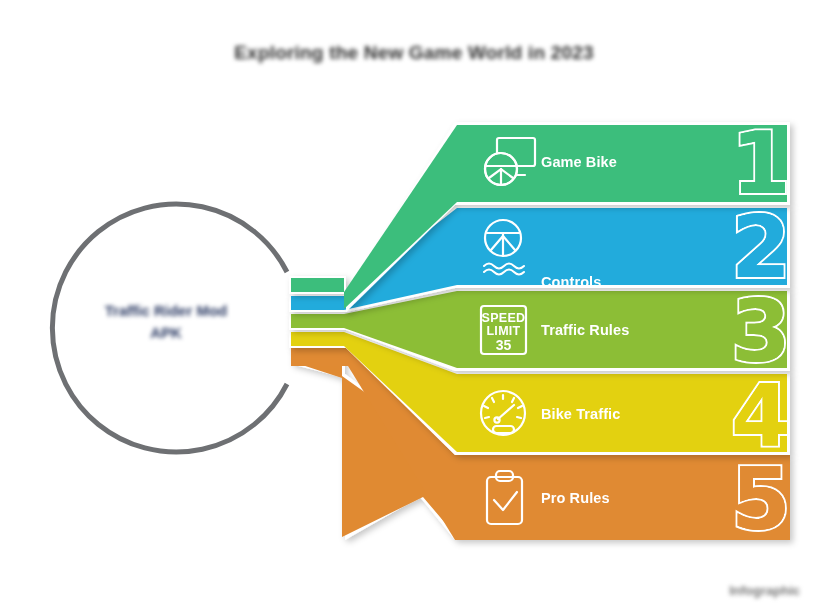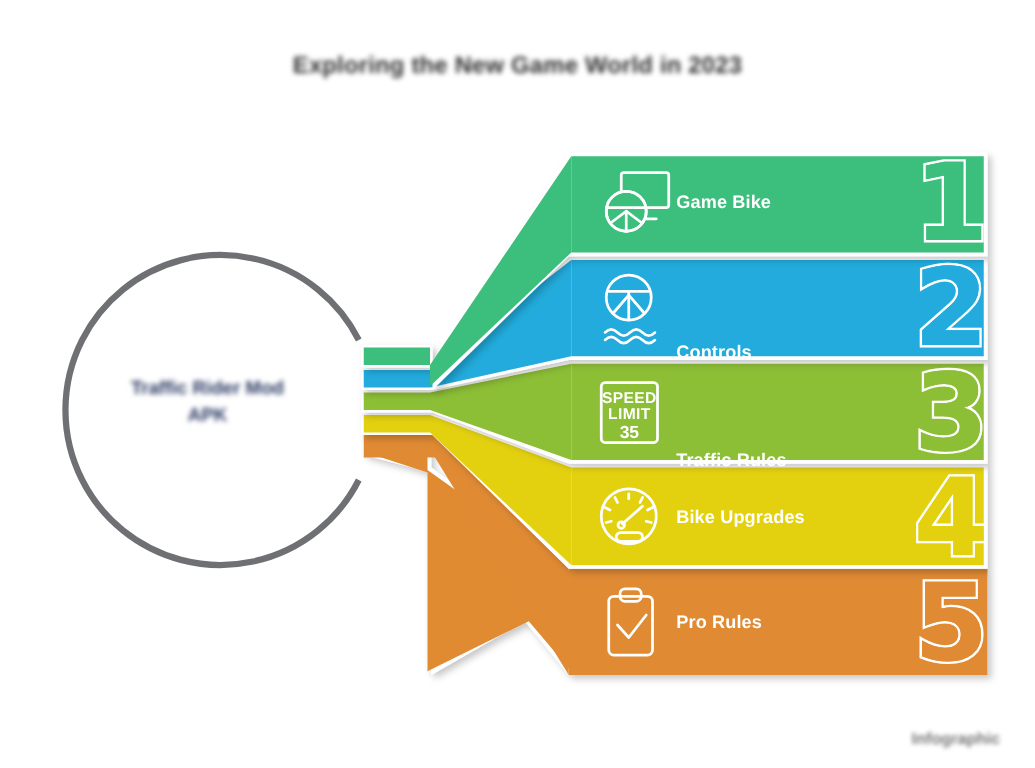--- a/index.html
+++ b/index.html
@@ -224,22 +224,22 @@
 
 <div class="circle-wrap">
   <div class="circle-text">
     <span>Traffic Rider Mod</span><br>
     <span>APK</span>
   </div>
 </div>
 
 <div class="ribbon-label" style="left:541px; top:154px;">Game Bike</div>
 <div class="ribbon-label" style="left:541px; top:238px;margin-top:36px;">Controls</div>
-<div class="ribbon-label" style="left:541px; top:322px;margin-top:39px;">Traffic Rules</div>
-<div class="ribbon-label" style="left:541px; top:406px;">Bike Upgrades</div>
+<div class="ribbon-label" style="left:541px; top:322px;">Traffic Rules</div>
+<div class="ribbon-label" style="left:541px; top:406px;">Bike Traffic</div>
 <div class="ribbon-label" style="left:541px; top:490px;">Pro Rules</div>
 
 <div class="big-number" style="left:731px; top:120px; color:#3cbe7c;">
   <span>1</span>
   <span class="fill" style="color:#3cbe7c;">1</span>
 </div>
 <div class="big-number" style="left:731px; top:204px; color:#22abdc;">
   <span>2</span>
   <span class="fill" style="color:#22abdc;">2</span>
 </div>

